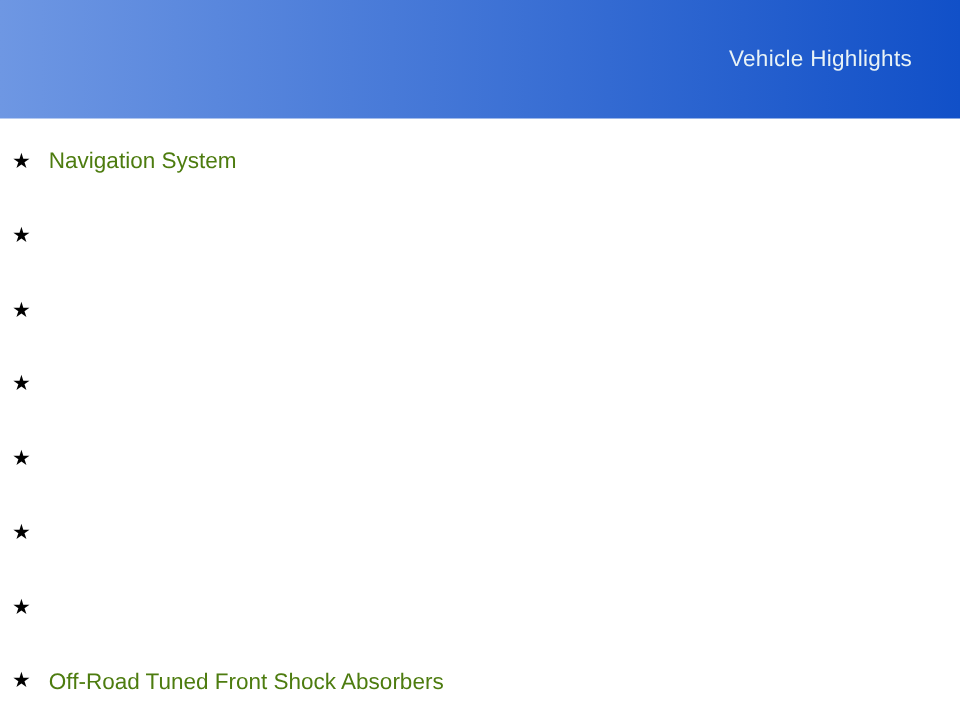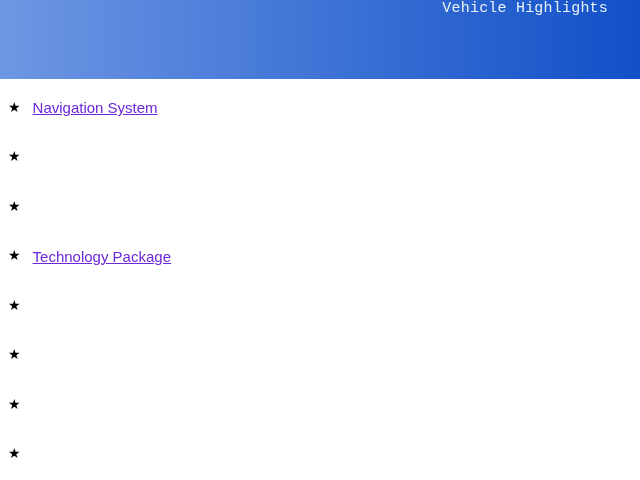--- a/index.html
+++ b/index.html
@@ -9,25 +9,24 @@
     height: 480px;
     background: #ffffff;
     font-family: "Liberation Sans", sans-serif;
     overflow: hidden;
   }
   .header {
     width: 640px;
     height: 79px;
     background: linear-gradient(to right, #6e97e3, #1150c8);
     display: flex;
-    align-items: flex-start;
+    align-items: center;
     justify-content: flex-end;
     box-sizing: border-box;
     padding-right: 32px;
-    font-family: Liberation Mono, monospace;
   }
   .header-title {
     color: #e9f3f6;
     font-size: 15px;
     letter-spacing: 0.2px;
   }
   .list {
     box-sizing: border-box;
     padding: 4px 10px 0 8px;
   }
@@ -39,22 +38,21 @@
   .star {
     font-size: 14px;
     line-height: 1;
     color: #000000;
     margin-right: 12px;
     position: relative;
     top: -1px;
   }
   .label {
     font-size: 15px;
-    color: #6d28d9;
-    text-decoration: underline;
+    color: #4d7c0f;
   }
 </style>
 </head>
 <body>
 
 <div class="header">
   <span class="header-title">Vehicle Highlights</span>
 </div>
 
 <div class="list">
@@ -63,27 +61,27 @@
       <span class="label">Navigation System</span>
     </div>
     <div class="item">
       <span class="star">★</span>
     </div>
     <div class="item">
       <span class="star">★</span>
     </div>
     <div class="item">
       <span class="star">★</span>
-      <span class="label">Technology Package</span>
     </div>
     <div class="item">
       <span class="star">★</span>
     </div>
     <div class="item">
       <span class="star">★</span>
     </div>
     <div class="item">
       <span class="star">★</span>
     </div>
     <div class="item">
       <span class="star">★</span>
+      <span class="label">Off-Road Tuned Front Shock Absorbers</span>
     </div>
   </div>
 
 </body></html>

